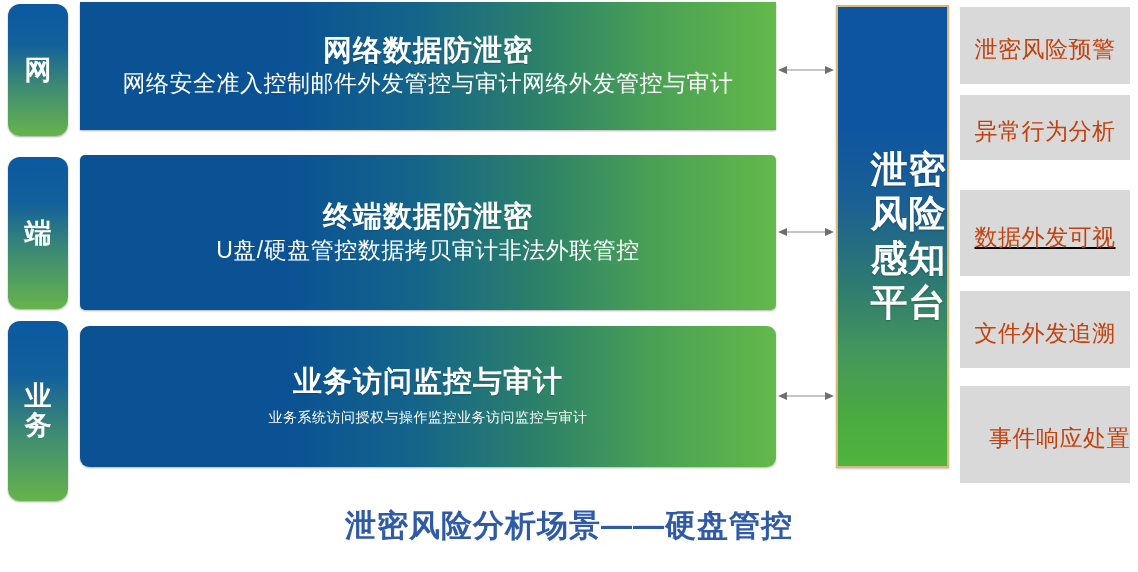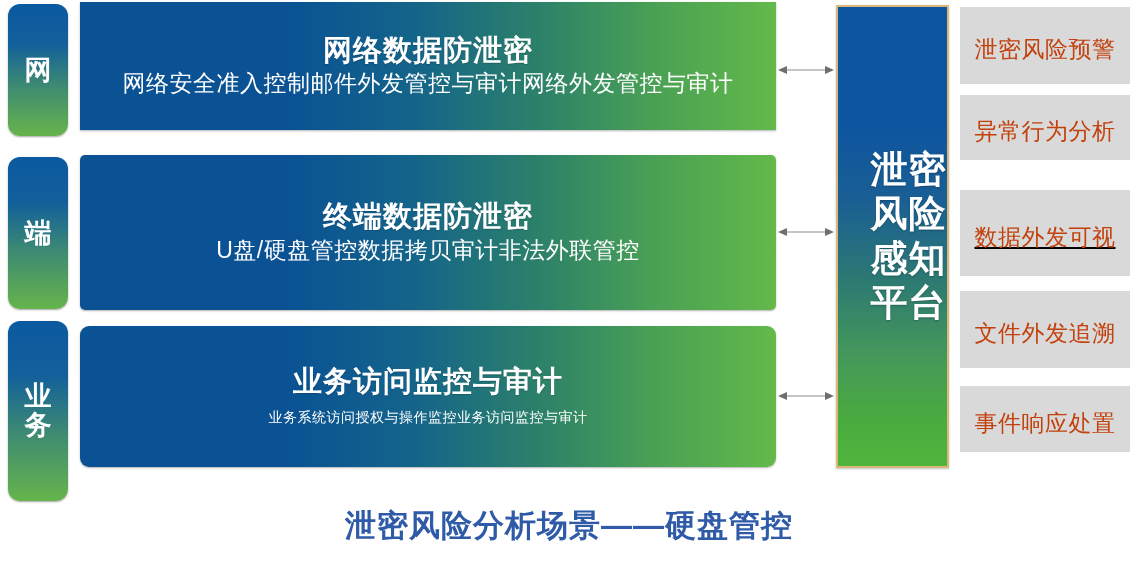--- a/index.html
+++ b/index.html
@@ -149,21 +149,21 @@
     font-size: 23px;
     font-weight: 400;
     letter-spacing: 0.5px;
     white-space: nowrap;
     margin-top: 8px;
   }
   #outcome-0 { top: 7px;   height: 77px; }
   #outcome-1 { top: 95px;  height: 65px; }
   #outcome-2 { top: 190px; height: 86px; text-decoration: underline; }
   #outcome-3 { top: 291px; height: 77px; }
-  #outcome-4 { top: 386px; height: 66px; }
+  #outcome-4 { top: 386px; height: 97px; justify-content: flex-end; }
 
   
   #diagram-caption {
     position: absolute;
     left: 0;
     top: 505px;
     width: 1138px;
     text-align: center;
     color: #2e5aa8;
     font-size: 31px;

